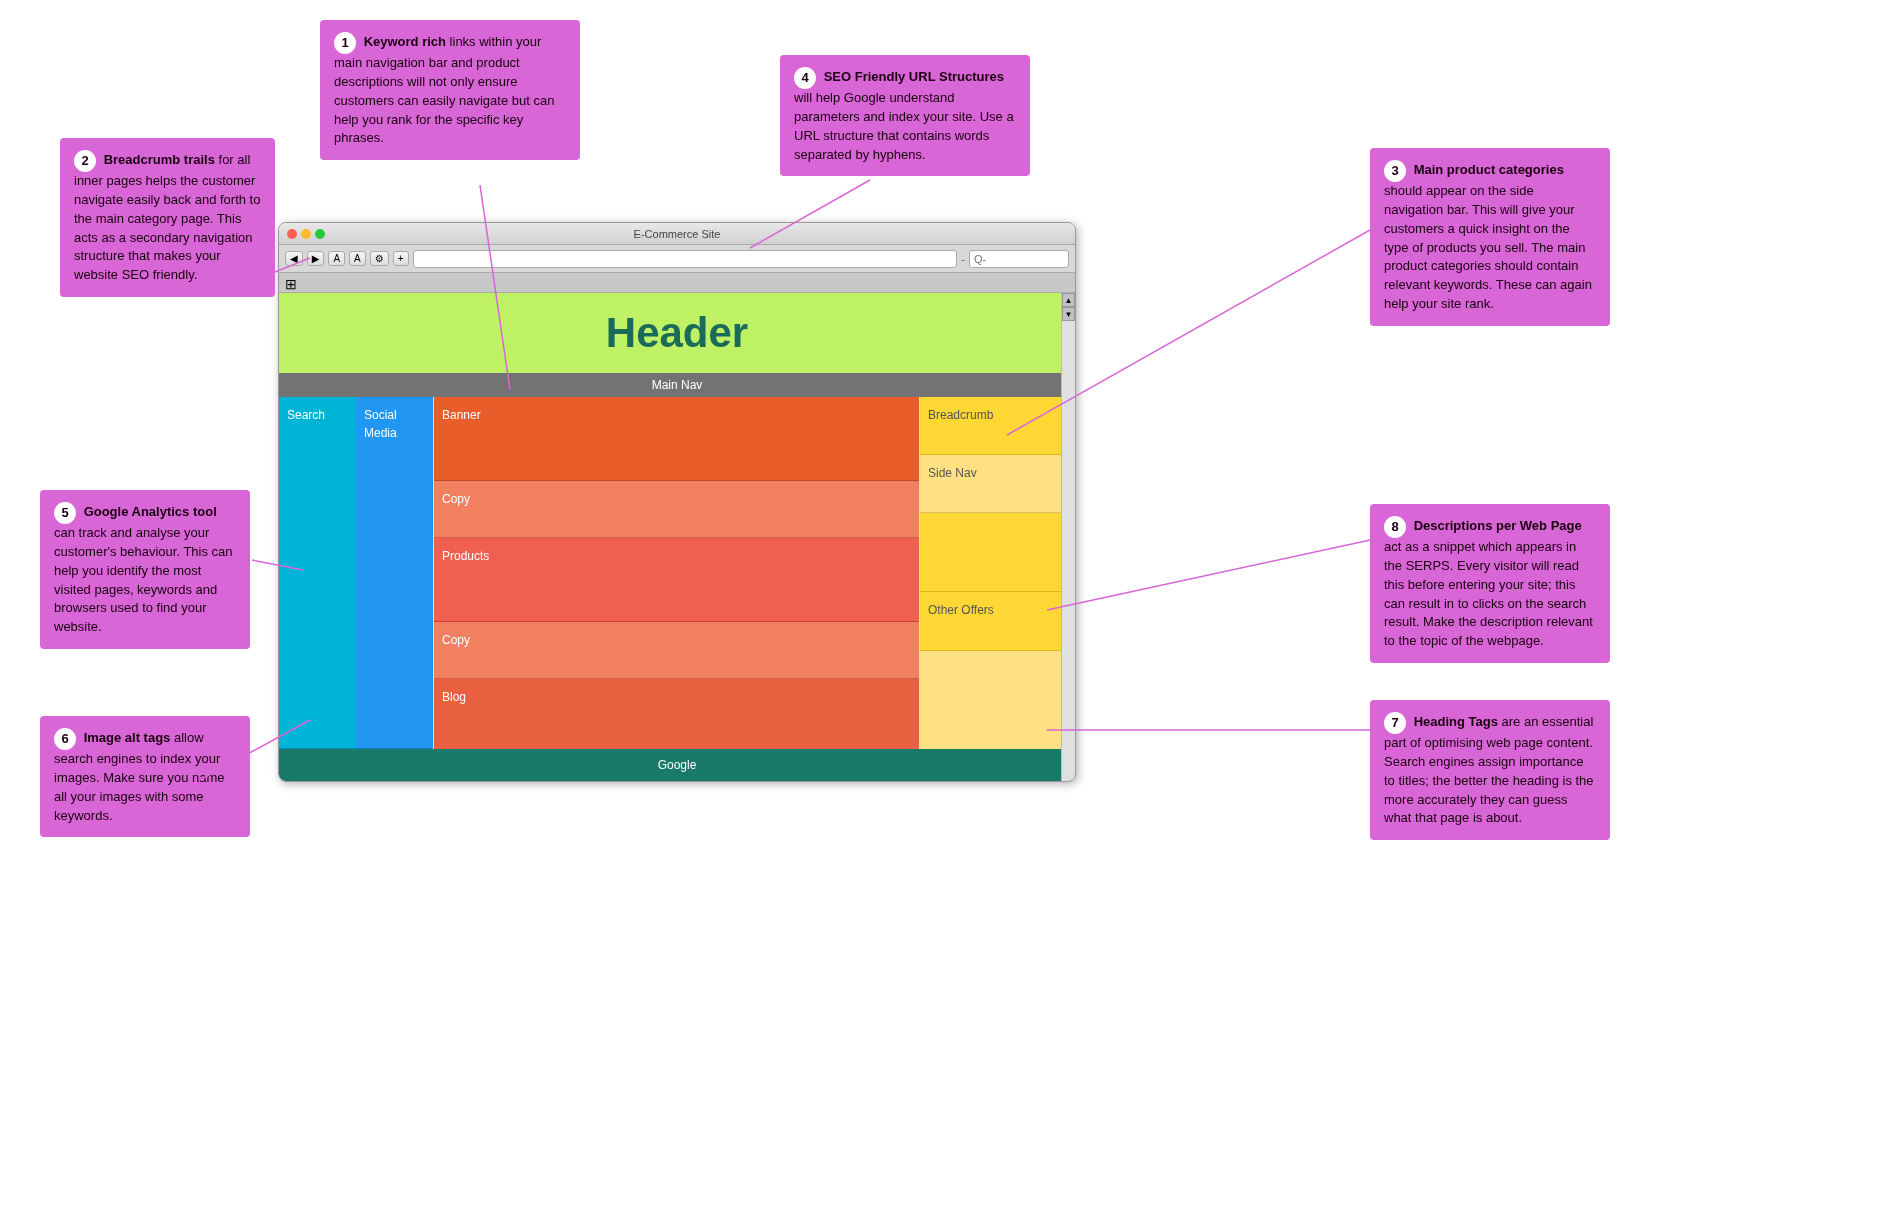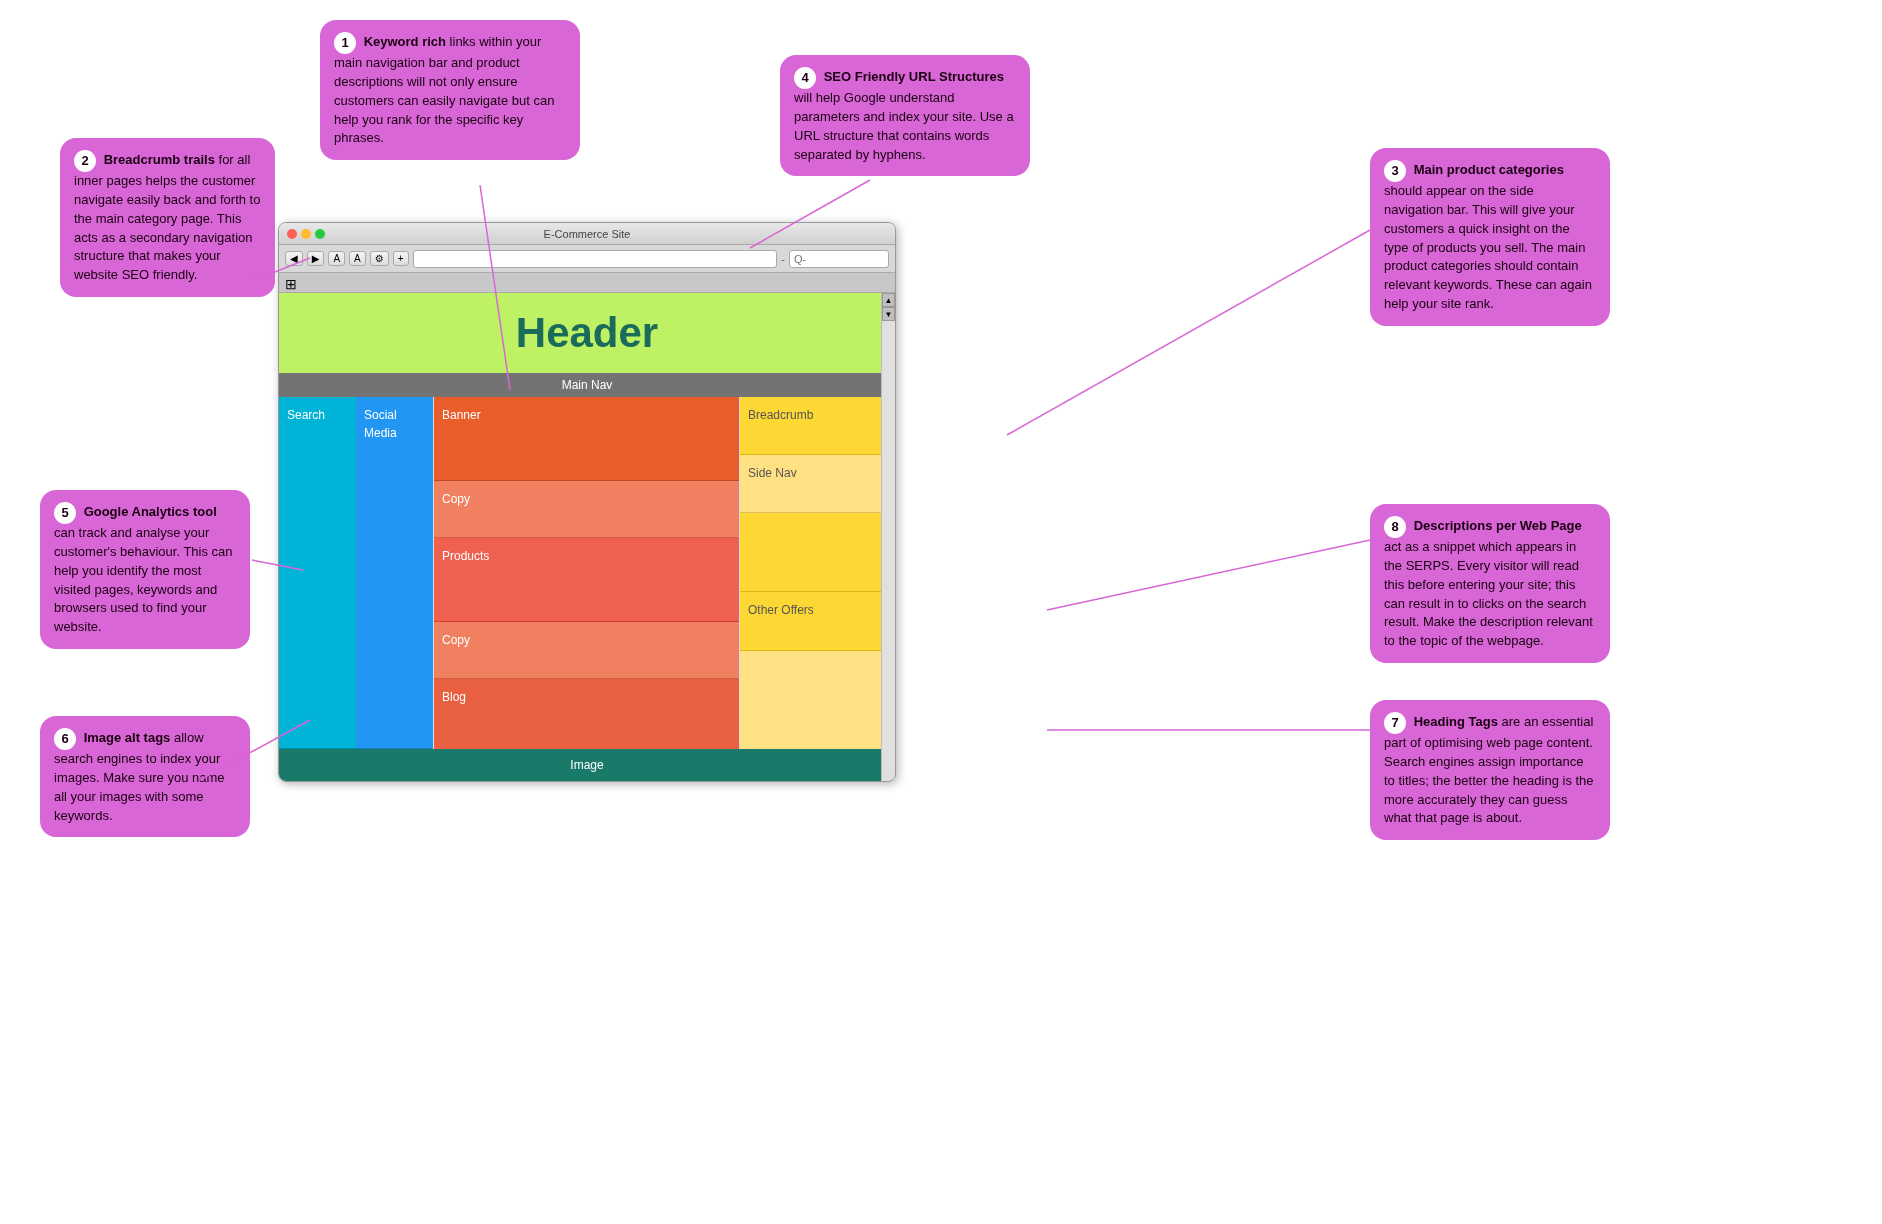--- a/index.html
+++ b/index.html
@@ -10,21 +10,21 @@
       font-family: Arial, sans-serif;
       position: relative;
       overflow: hidden;
     }
 
     
     .browser-window {
       position: absolute;
       left: 278px;
       top: 222px;
-      width: 618px;
+      width: 798px;
       height: 560px;
       background: #f0f0f0;
       border-radius: 8px;
       border: 1px solid #999;
       box-shadow: 2px 2px 10px rgba(0,0,0,0.3);
       overflow: hidden;
     }
 
     .browser-titlebar {
       background: linear-gradient(to bottom, #e8e8e8, #d0d0d0);
@@ -285,21 +285,21 @@
       align-items: center;
       justify-content: center;
       font-size: 8px;
       cursor: pointer;
     }
 
     
     .bubble {
       position: absolute;
       background: #d966d6;
-      border-radius: 16px;
+      border-radius: 4px;
       padding: 12px 14px;
       color: #1a0010;
       font-size: 13px;
       line-height: 1.45;
       max-width: 220px;
     }
     .bubble-number {
       display: inline-block;
       background: white;
       border-radius: 50%;
@@ -397,21 +397,21 @@
           <span class="site-sidenav-label">Side Nav</span>
         </div>
         <div class="site-yellowbox-block"></div>
         <div class="site-offers-block">
           <span class="site-offers-label">Other Offers</span>
         </div>
         <div class="site-bottomright-block"></div>
       </div>
     </div>
     <div class="site-footer">
-      <span class="site-footer-text">Image</span>
+      <span class="site-footer-text">Google</span>
     </div>
   </div>
 
   <div class="browser-scrollbar">
     <div class="scrollbar-up">▲</div>
     <div style="flex:1;"></div>
     <div class="scrollbar-down">▼</div>
   </div>
 </div>
 

